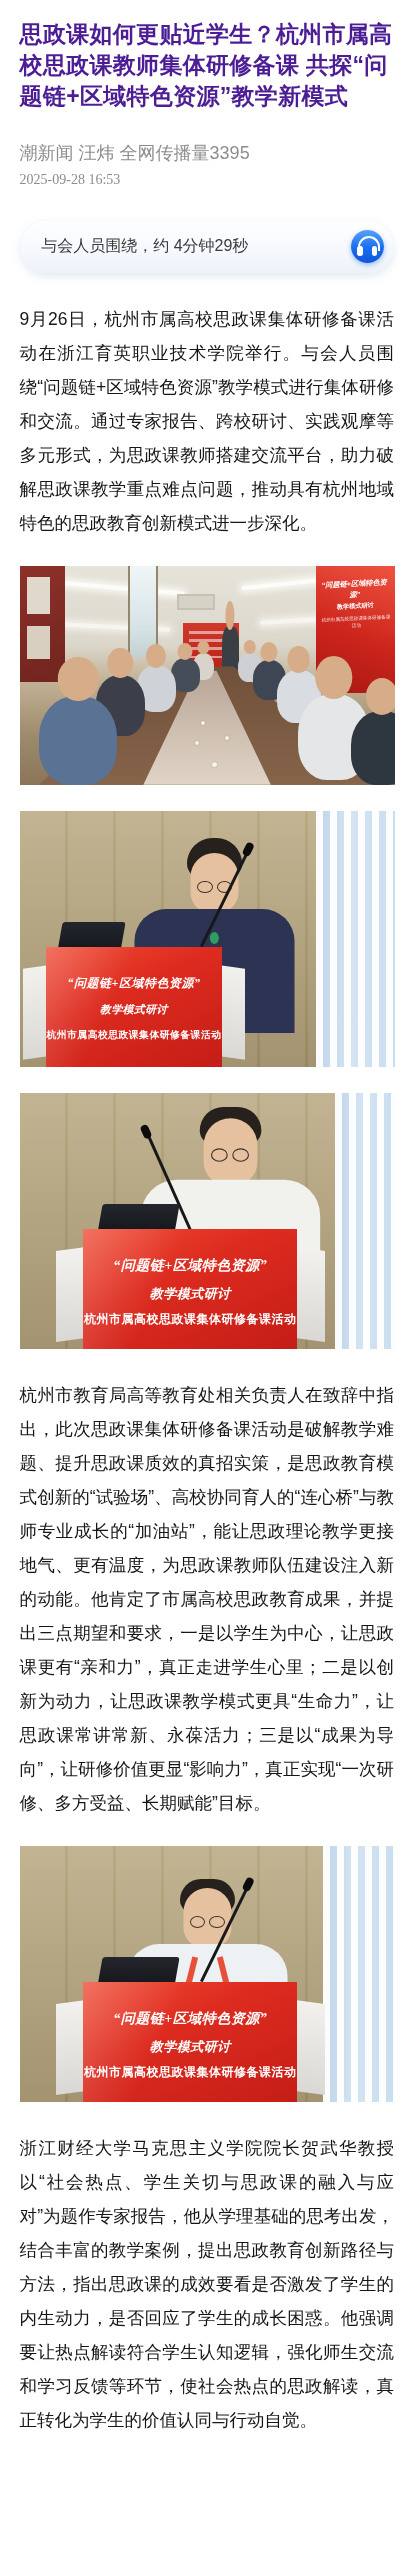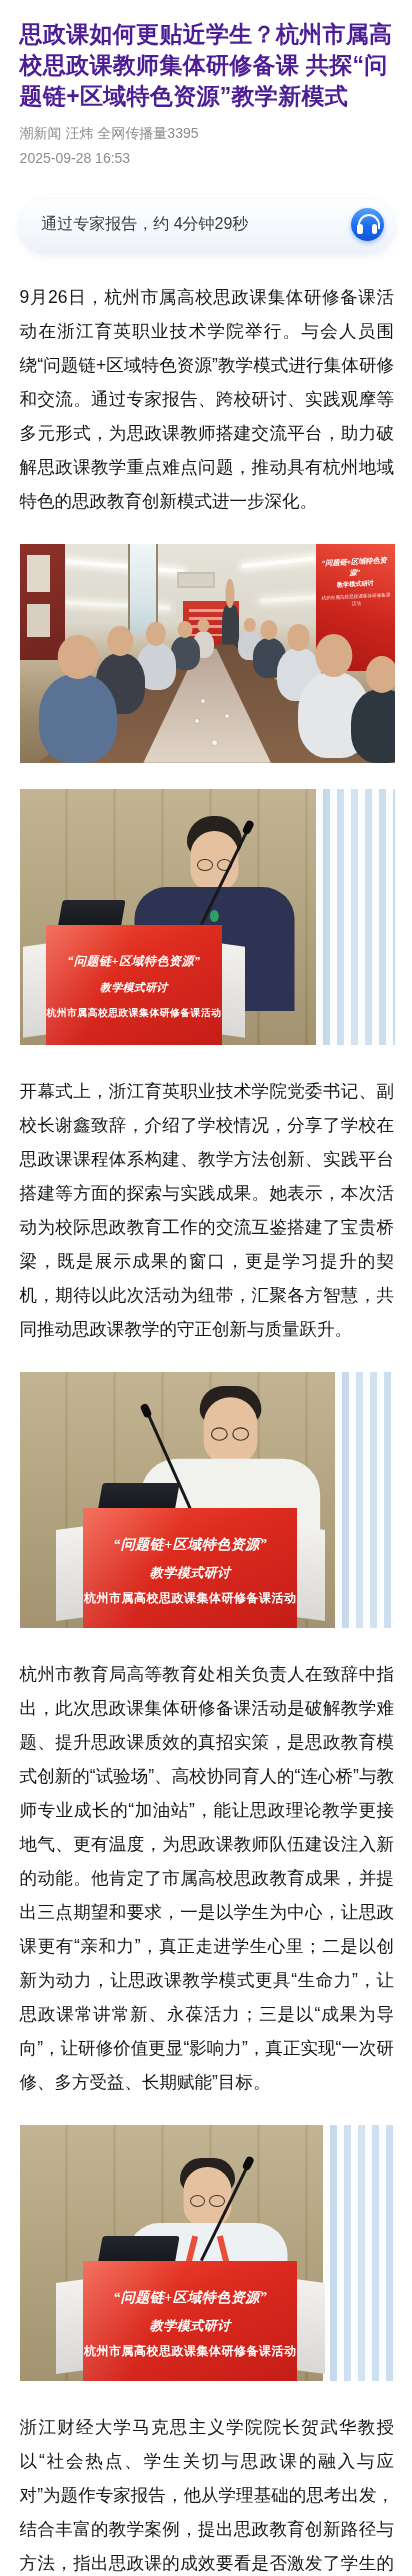--- a/index.html
+++ b/index.html
@@ -2,22 +2,22 @@
 <html style="font-size:8.2px"><head>
 <meta charset="utf-8">
 <style>
   html,body{margin:0;padding:0;background:#ffffff;}
   body{width:412px;font-family:"Liberation Sans","DejaVu Sans",sans-serif;}
   .page{width:412px;height:3987px;overflow:hidden;background:#fff;position:relative;}
   .content{padding:0 18px 0 19.6px;display:flow-root;}
 
   
   .title{margin:0;padding-top:18.5px;font-size:23px;line-height:31px;font-weight:700;color:#4c1d95;letter-spacing:0.3px;}
-  .byline{margin-top:13px;font-size:14px;color:#8d8d8d;}
-  .pubdate{margin-top:7.2px;font-size:14px;color:#8d8d8d;}
+  .byline{margin-top:29px;font-size:18px;color:#8d8d8d;}
+  .pubdate{margin-top:7.2px;font-size:14px;color:#8d8d8d;font-family:Liberation Serif, serif;}
 
   
   .audio-pill{margin-top:32px;height:53px;border-radius:27px;
     background:linear-gradient(180deg,#ffffff 0%,#f3f7fc 70%,#edf2f9 100%);
     box-shadow:0 4.1px 8.2px rgba(160,180,205,.28), inset 0 0 0 0.5px #f1f4f9;
     display:flex;align-items:center;justify-content:space-between;padding:0 10.3px 0 21.6px;box-sizing:border-box;cursor:pointer;}
   .audio-label{font-size:16px;color:#3c3c3c;}
   .audio-btn{width:33px;height:33px;border-radius:50%;flex:0 0 auto;position:relative;
     background:linear-gradient(180deg,#55a2f7 0%,#1b6df0 55%,#0f56d8 100%);
     box-shadow:0 2.1px 5.2px rgba(20,100,230,.4);}
@@ -110,21 +110,21 @@
 <body>
 
 <div class="page">
   <div class="content">
 
     <h1 class="title">思政课如何更贴近学生？杭州市属高校思政课教师集体研修备课 共探“问题链+区域特色资源”教学新模式</h1>
     <div class="byline">潮新闻 汪炜 全网传播量3395</div>
     <div class="pubdate">2025-09-28 16:53</div>
 
     <div class="audio-pill">
-      <span class="audio-label">通过专家报告，约 4分钟29秒</span>
+      <span class="audio-label">与会人员围绕，约 4分钟29秒</span>
       <span class="audio-btn">
         <i class="hp-band"></i>
         <i class="hp-ear l"></i>
         <i class="hp-ear r"></i>
       </span>
     </div>
 
     <p class="body-para">9月26日，杭州市属高校思政课集体研修备课活动在浙江育英职业技术学院举行。与会人员围绕“问题链+区域特色资源”教学模式进行集体研修和交流。通过专家报告、跨校研讨、实践观摩等多元形式，为思政课教师搭建交流平台，助力破解思政课教学重点难点问题，推动具有杭州地域特色的思政教育创新模式进一步深化。</p>
 
     <figure class="photo wide">
@@ -191,21 +191,20 @@
         <div class="pd-wing wr"></div>
         <div class="laptop"></div>
         <div class="pd-face">
           <div class="sign sign1">“问题链+区域特色资源”</div>
           <div class="sign sign2">教学模式研讨</div>
           <div class="sign sign3">杭州市属高校思政课集体研修备课活动</div>
         </div>
       </div>
     </figure>
 
-    <p class="body-para">开幕式上，浙江育英职业技术学院党委书记、副校长谢鑫致辞，介绍了学校情况，分享了学校在思政课课程体系构建、教学方法创新、实践平台搭建等方面的探索与实践成果。她表示，本次活动为校际思政教育工作的交流互鉴搭建了宝贵桥梁，既是展示成果的窗口，更是学习提升的契机，期待以此次活动为纽带，汇聚各方智慧，共同推动思政课教学的守正创新与质量跃升。</p>
 
     <figure class="photo pod p3">
       <div class="ph-wood"></div>
       <div class="ph-shade"></div>
       <div class="ph-window" style="width:16%;"></div>
       <div class="person" style="transform:translateX(-50%) scale(1.12);transform-origin:bottom center;">
         <div class="hair"></div>
         <div class="head"></div>
         <div class="glasses">
             <i class="gl"></i>

